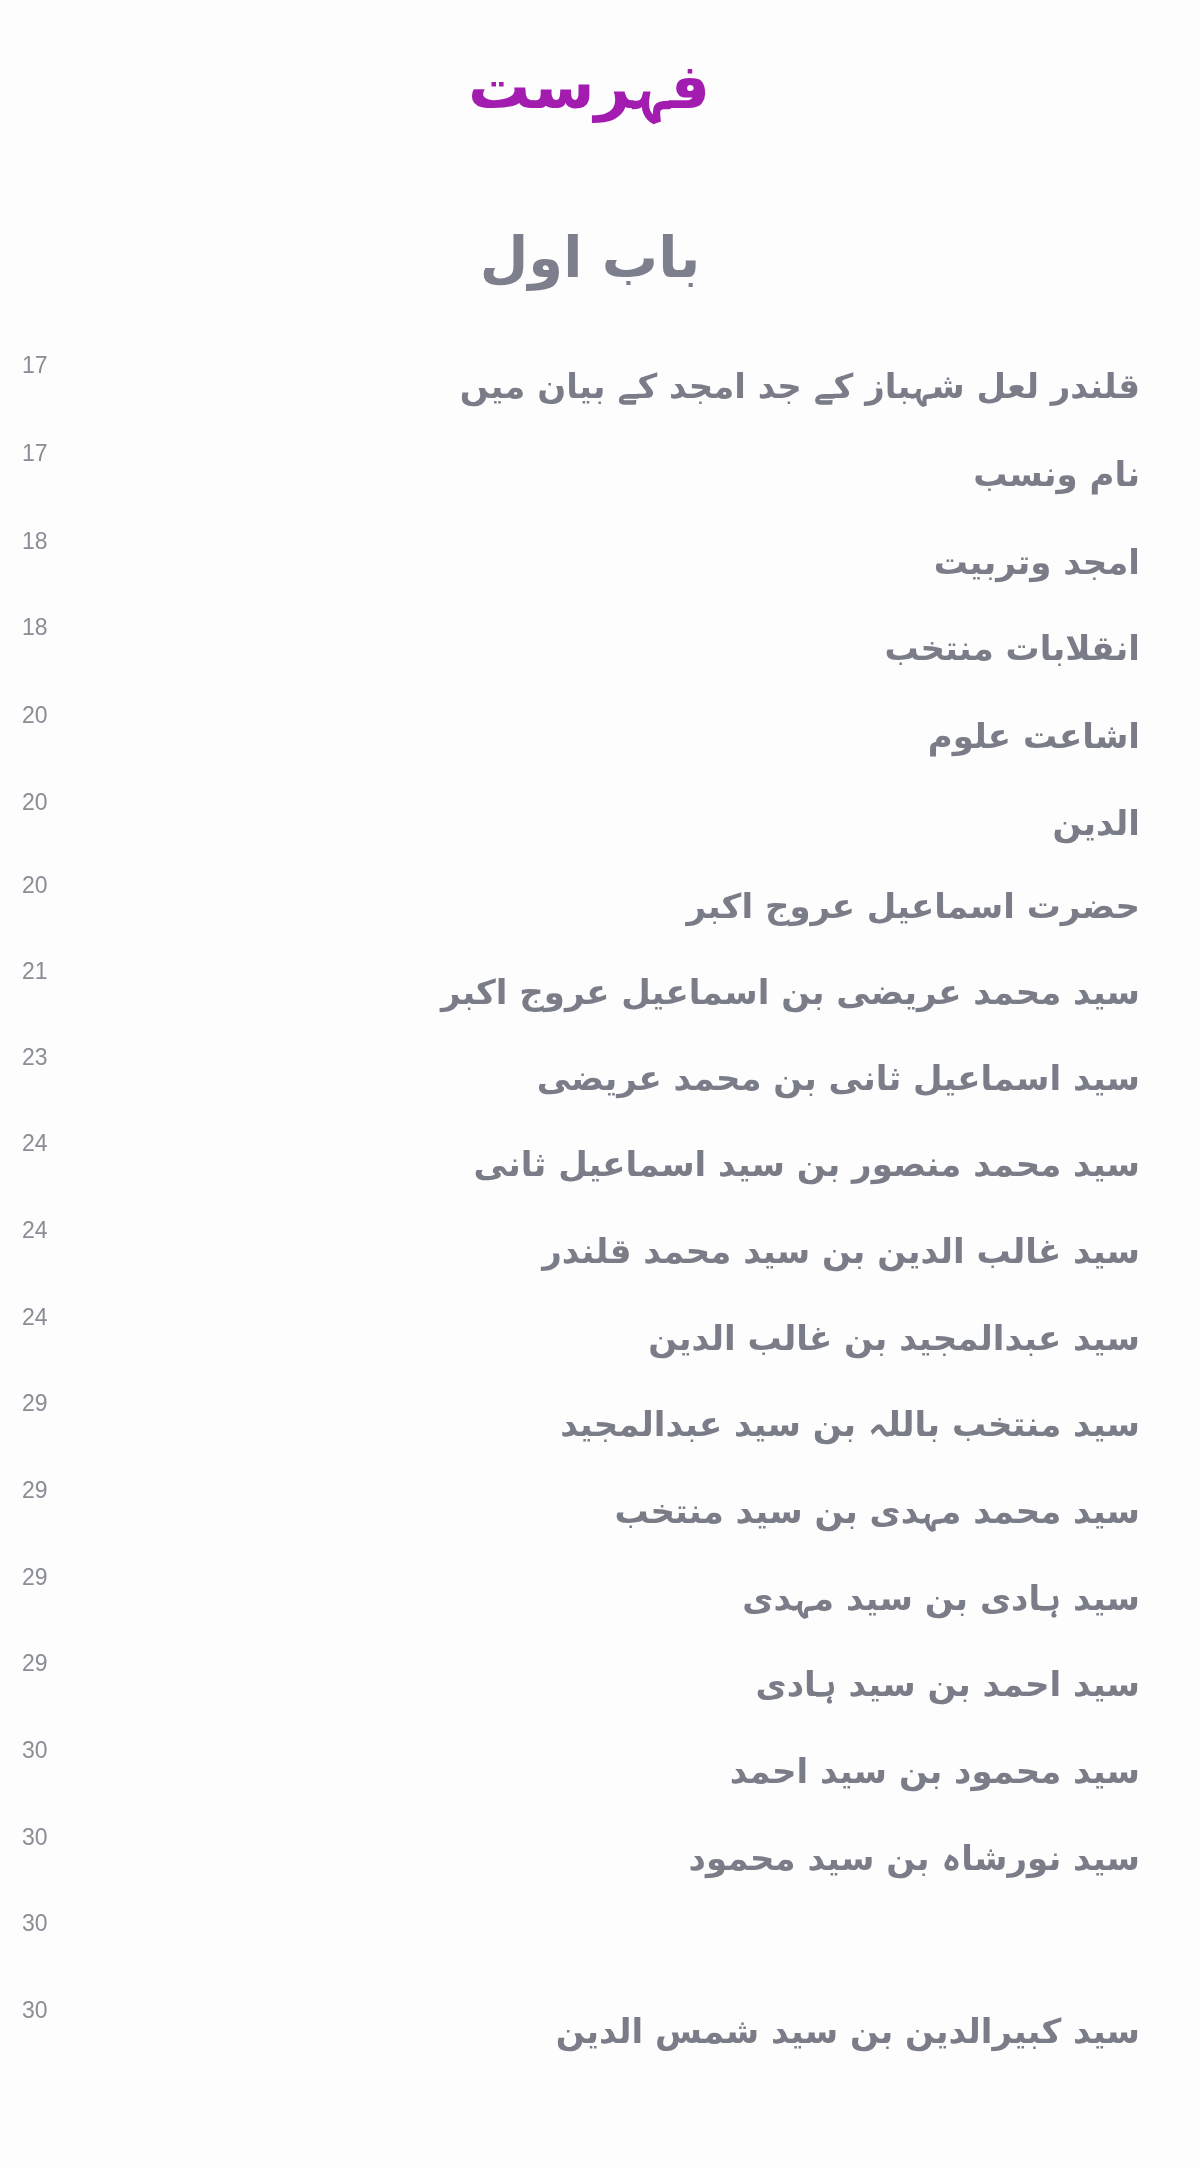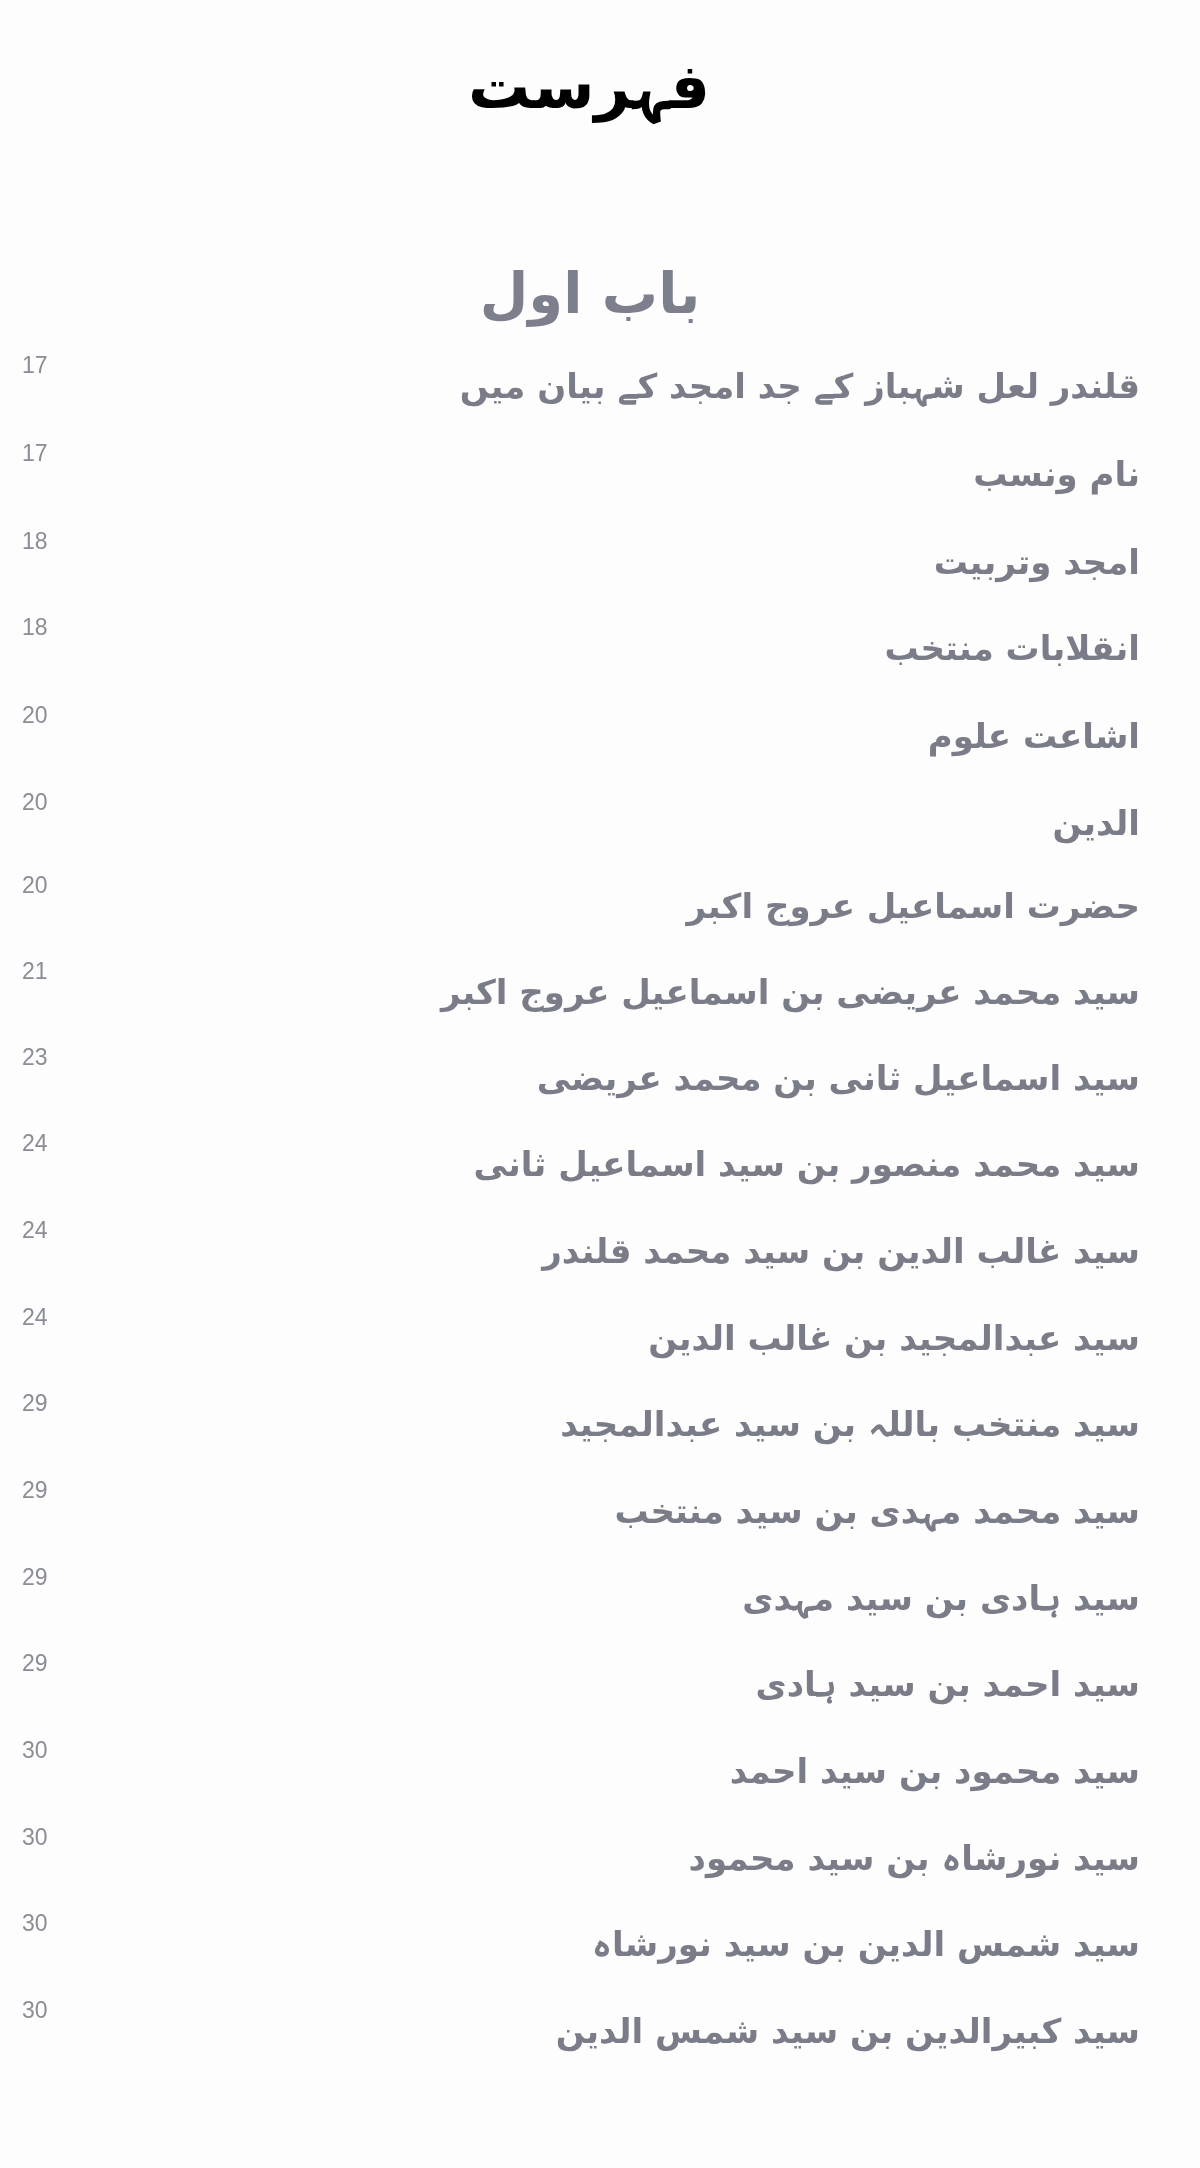--- a/index.html
+++ b/index.html
@@ -17,36 +17,35 @@
     font-family: "DejaVu Sans", sans-serif;
   }
   .page-title {
     position: absolute;
     left: 470px;
     top: 50px;
     width: 240px;
     text-align: center;
     font-size: 62px;
     font-weight: bold;
-    color: #000000;
+    color: #a21caf;
     direction: rtl;
     font-family: "DejaVu Sans", sans-serif;
   }
   .chapter-title {
     position: absolute;
     left: 470px;
     top: 225px;
     width: 240px;
     text-align: center;
     font-size: 56px;
     font-weight: bold;
     color: #7d7f8c;
     direction: rtl;
     font-family: "DejaVu Sans", sans-serif;
-    margin-top: 36px;
   }
   .toc {
     position: absolute;
     left: 0;
     top: 345px;
     width: 1200px;
   }
   .toc-row {
     position: absolute;
     left: 0;
@@ -151,19 +150,18 @@
   <div class="toc-row" style="top:1385px">
     <span class="page-num">30</span>
     <span class="entry-text">سید محمود بن سید احمد</span>
   </div>
   <div class="toc-row" style="top:1472px">
     <span class="page-num">30</span>
     <span class="entry-text">سید نورشاہ بن سید محمود</span>
   </div>
   <div class="toc-row" style="top:1558px">
     <span class="page-num">30</span>
-    <span class="entry-text">سید شمس الدین بن سید نورشاہ</span>
   </div>
   <div class="toc-row" style="top:1645px">
     <span class="page-num">30</span>
     <span class="entry-text">سید کبیرالدین بن سید شمس الدین</span>
   </div>
 </div>
 
 </body></html>

